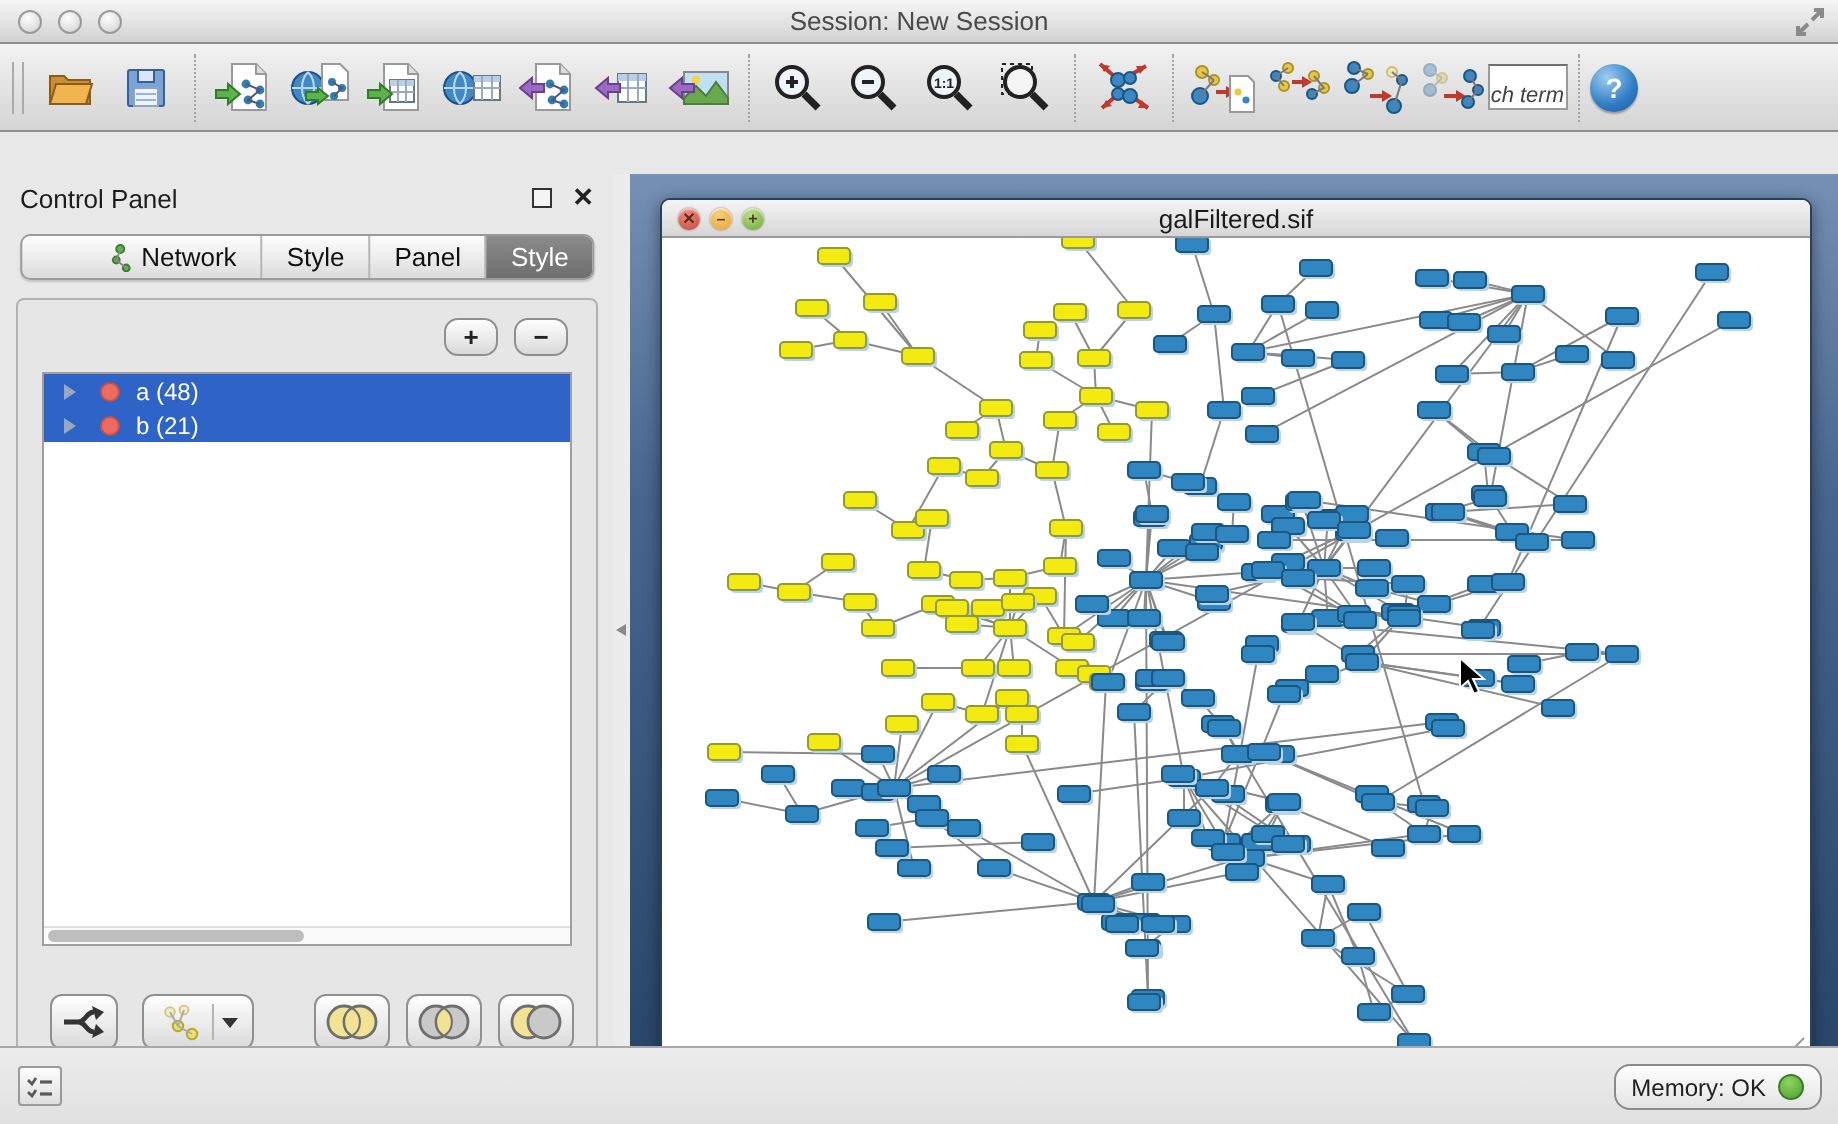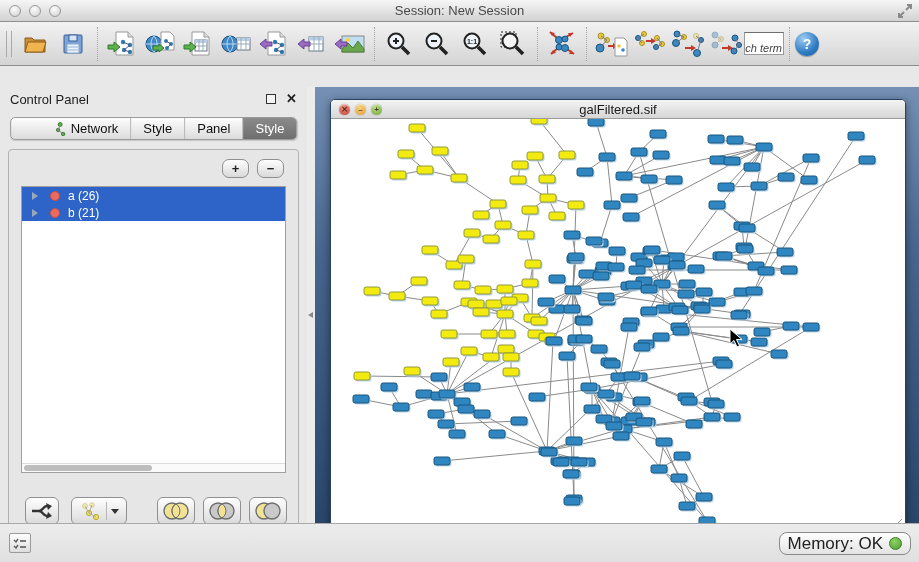--- a/index.html
+++ b/index.html
@@ -100,21 +100,21 @@
   .cursor { position:absolute; left:398px; top:209px; }
 
   
   .statusbar { position:absolute; left:0; bottom:0; width:919px; height:39px;
     background:linear-gradient(180deg,#ececec,#e0e0e0); border-top:1px solid #a8a8a8; }
   .task-btn { position:absolute; left:9px; top:9px; width:22px; height:20px;
     border:1px solid #9a9a9a; background:linear-gradient(180deg,#fdfdfd,#dedede); border-radius:2px;
     display:flex; align-items:center; justify-content:center; }
   .memory-btn { position:absolute; right:8px; top:8px; height:23px; padding:0 8px;
     border:1px solid #8a8a8a; border-radius:8px; background:linear-gradient(180deg,#fefefe,#e3e3e3);
-    display:flex; align-items:center; gap:6px; font-size:17px; color:#222; }
+    display:flex; align-items:center; gap:6px; font-size:12px; color:#222; }
   .mem-dot { width:13px; height:13px; border-radius:50%; background:radial-gradient(circle at 40% 30%, #8ed45e, #4d9e35); border:1px solid #3c7d2a; }
 </style>
 </head>
 <body>
 
 <div class="app">
 
   <div class="titlebar">
     <div class="lights">
       <span class="light"></span>
@@ -366,21 +366,21 @@
       <div class="groupbox">
         <div class="pm-row">
           <button class="pm-btn">+</button>
           <button class="pm-btn">−</button>
         </div>
 
         <div class="sets-list">
           <div class="set-row">
             <span class="disc-tri"></span>
             <span class="set-dot"></span>
-            <span class="set-label">a (26)</span>
+            <span class="set-label">a (48)</span>
           </div>
           <div class="set-row">
             <span class="disc-tri"></span>
             <span class="set-dot"></span>
             <span class="set-label">b (21)</span>
           </div>
           <div class="hscroll">
             <div class="hthumb"></div>
           </div>
         </div>

